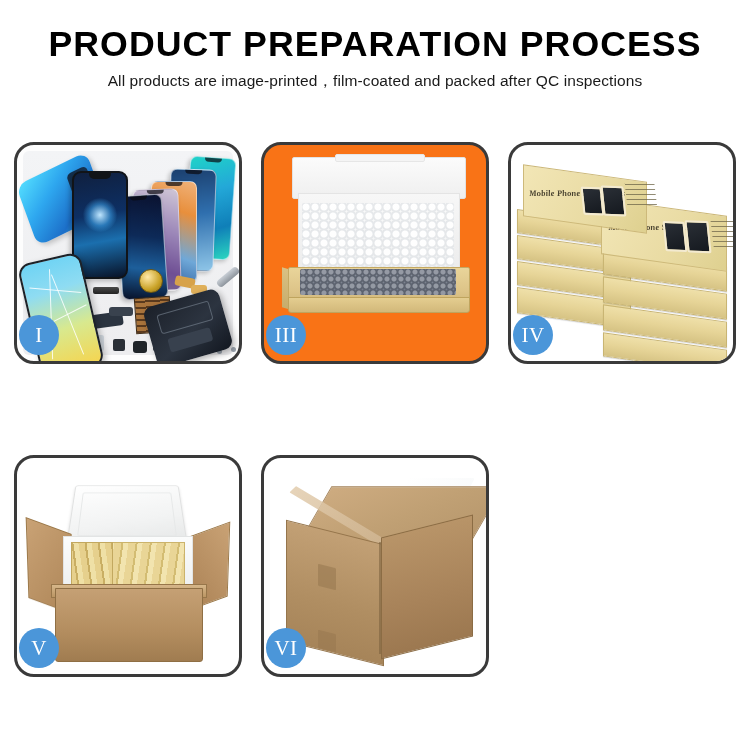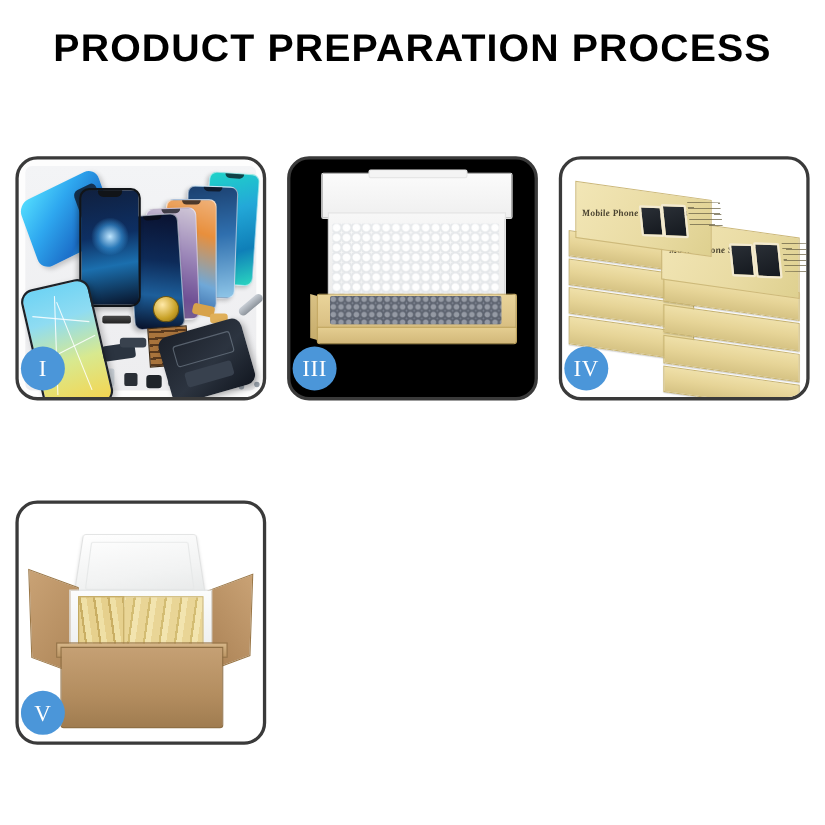--- a/index.html
+++ b/index.html
@@ -291,21 +291,21 @@
   }
   .gold-a { position:absolute; left: 24px; top: 176px; width: 16px; height: 26px; background: linear-gradient(#d79a4a,#a8702c); border-radius:3px; z-index:3; transform: rotate(-8deg); opacity:.92;}
   .gold-b { position:absolute; left: 72px; top: 172px; width: 14px; height: 28px; background: linear-gradient(#d79a4a,#a8702c); border-radius:3px; z-index:3; transform: rotate(6deg); opacity:.92;}
   .bag-sheen {
     position:absolute; inset:0;
     background: linear-gradient(110deg, rgba(255,255,255,0.55) 0%, rgba(255,255,255,0) 35%, rgba(255,255,255,0) 65%, rgba(255,255,255,0.4) 100%);
     z-index: 4; pointer-events:none;
   }
 
   
-  .p3 { background:#000000; }
+  .p3 { background:#f97316; }
   .box3-lid {
     position:absolute; left: 28px; top: 12px; width: 172px; height: 40px;
     background: linear-gradient(180deg,#fbfbfb,#efefef);
     border: 1px solid #e2e2e2;
     border-radius: 2px;
   }
   .box3-lid::before {
     content:""; position:absolute; left:42px; top:-4px; width:88px; height:6px;
     background:#f4f4f4; border:1px solid #e6e6e6; border-radius:2px;
   }
@@ -495,20 +495,21 @@
     border-radius: 2px;
   }
 </style>
 </head>
 <body>
 
 <div class="page">
 
   <div class="header">
     <h1 class="title">PRODUCT PREPARATION PROCESS</h1>
+    <p class="subtitle">All products are image-printed，film-coated and packed after QC inspections</p>
   </div>
 
   <div class="grid">
 
     <div class="panel p1">
       <div class="panel-inner">
         <div class="bg-sheet"></div>
 
         <div class="fanwrap">
           <div class="fan fan-a">
@@ -621,15 +622,30 @@
         <div class="v-flap-r"></div>
         <div class="v-styro-box"></div>
         <div class="v-inner-boxes"></div>
         <div class="v-inner-boxes2"></div>
         <div class="v-carton-rim"></div>
         <div class="v-carton-front"></div>
       </div>
       <div class="badge">V</div>
     </div>
 
+    <div class="panel p6">
+      <div class="panel-inner">
+        <div class="carton">
+          <div class="c-wrap"></div>
+          <div class="c-top"></div>
+          <div class="c-top-seam"></div>
+          <div class="c-left"></div>
+          <div class="c-right"></div>
+          <div class="c-edge"></div>
+          <div class="c-tape-l"></div>
+          <div class="c-tape-l2"></div>
+        </div>
+      </div>
+      <div class="badge">VI</div>
+    </div>
 
   </div>
 </div>
 
 </body></html>

